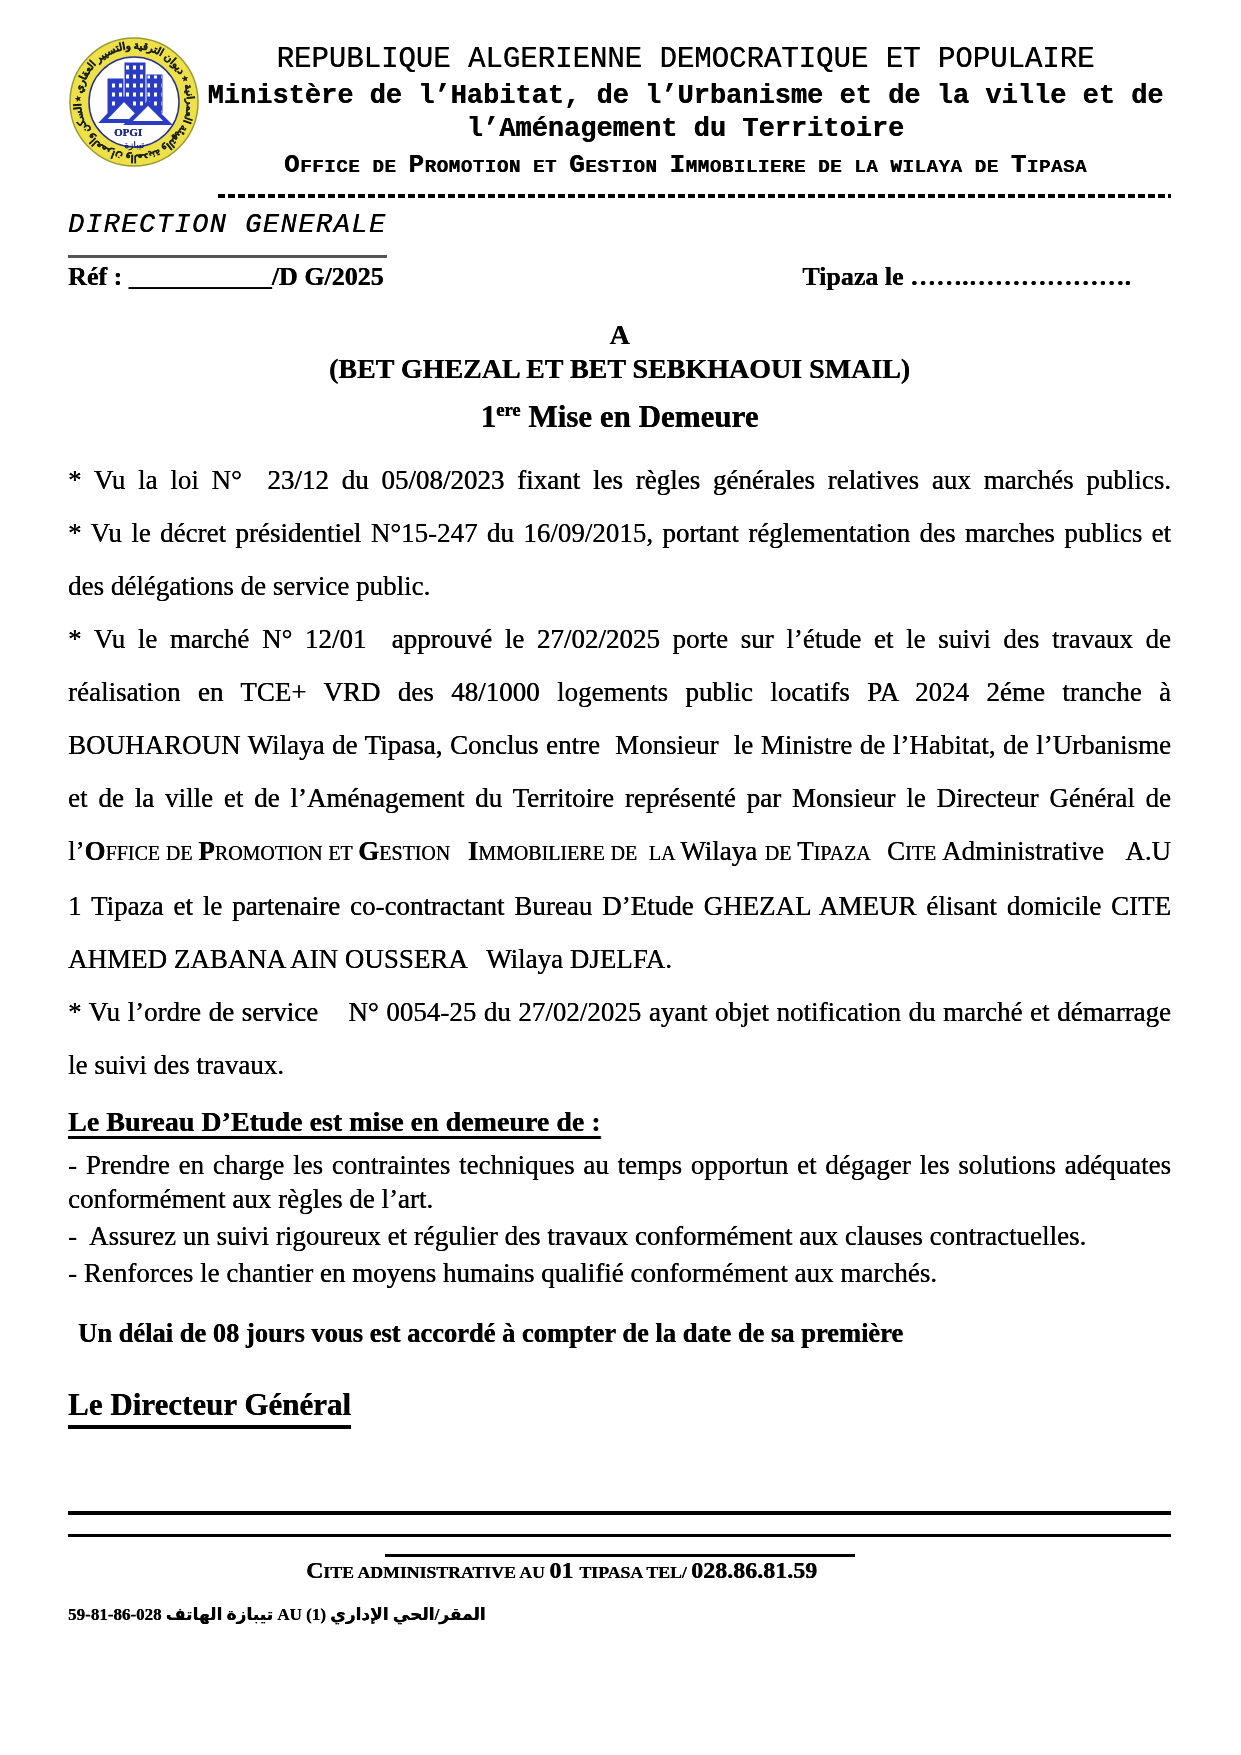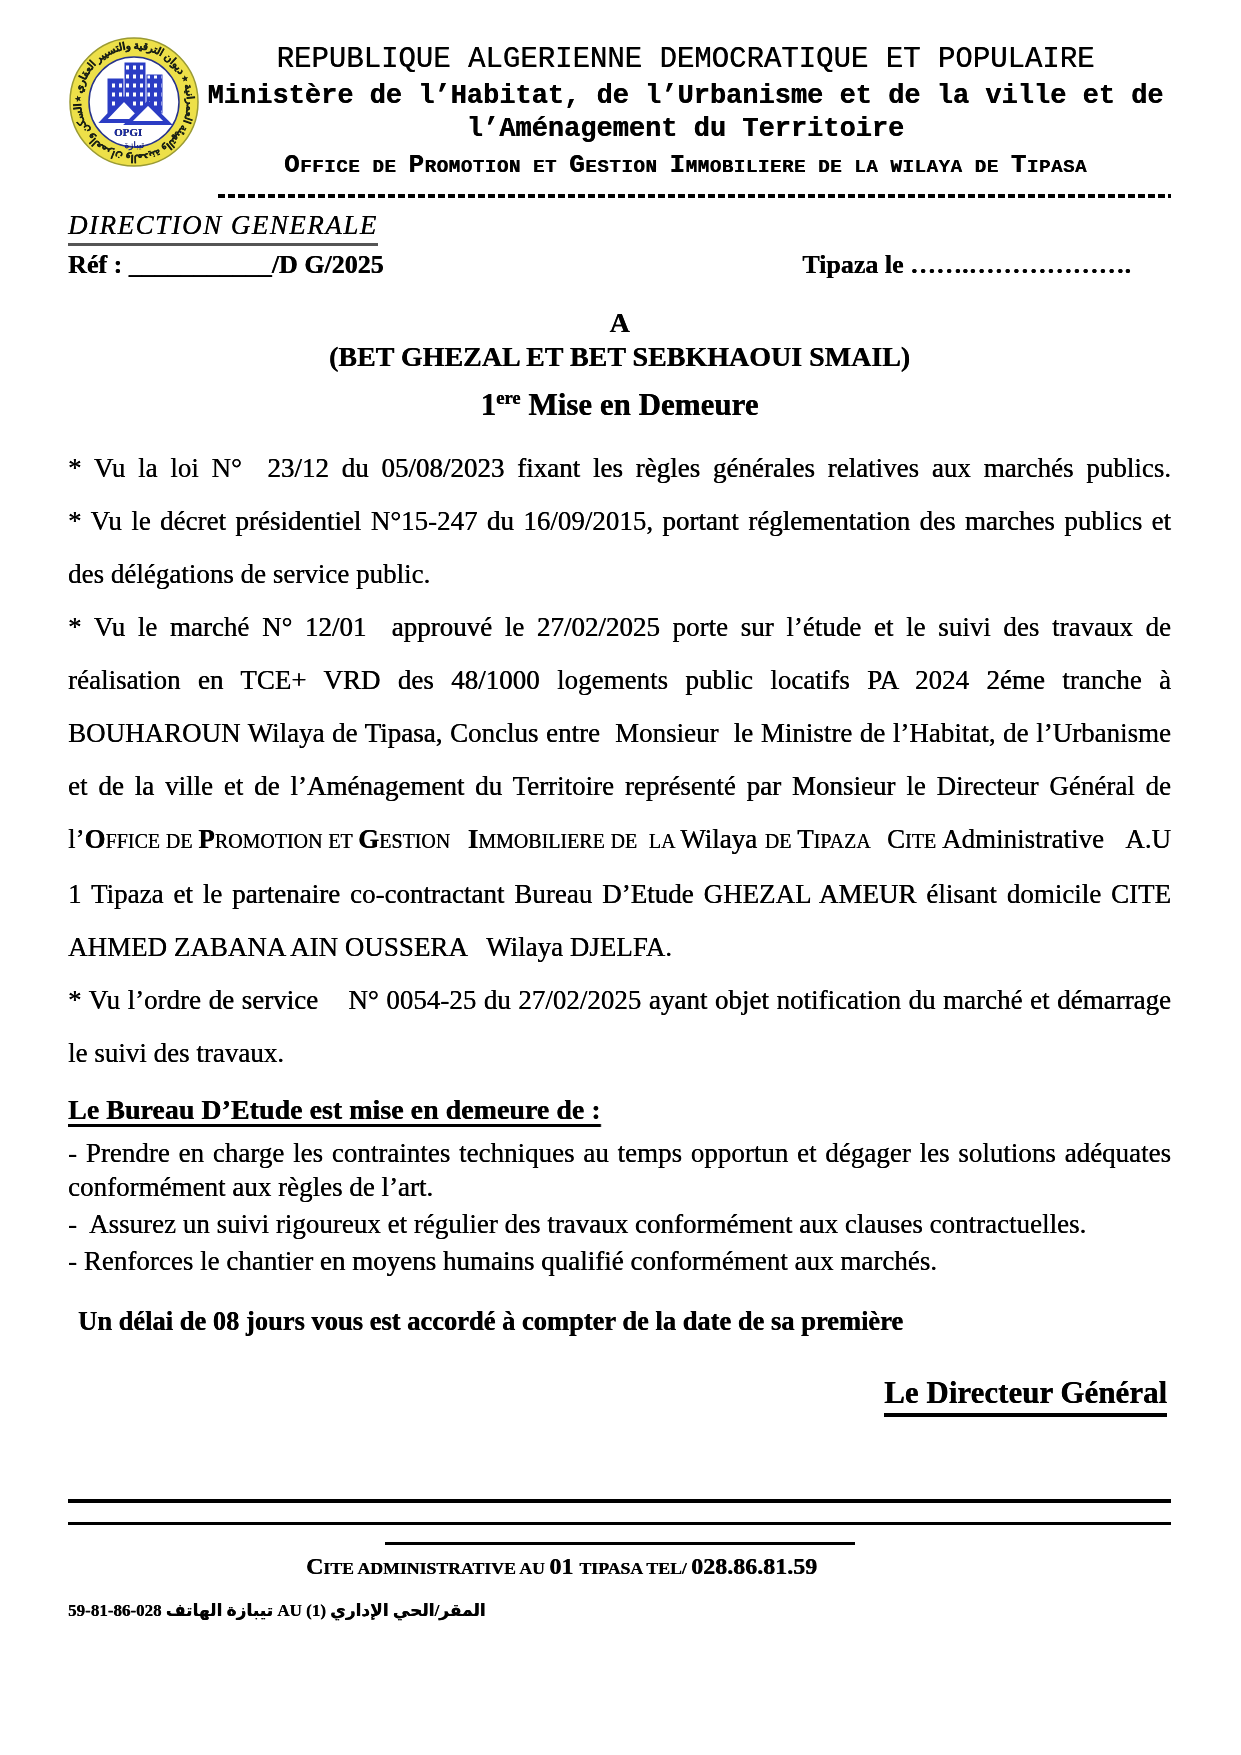--- a/index.html
+++ b/index.html
@@ -28,21 +28,21 @@
   .seg-c{}
   .seg-sup{font-size:0.60em;vertical-align:super;}
   .dashline{
     height:4px;margin:12px 0 0 150px;
     background:repeating-linear-gradient(90deg,#000 0 7px,transparent 7px 10px);
   }
   .dg{
     display:inline-block;
     font-style:italic;font-size:27px;letter-spacing:1.5px;
     border-bottom:3px solid #555;
-    margin-top:12px;padding-bottom:2px;
+    margin-top:12px;padding-bottom:15px;font-family:Liberation Mono, monospace;
   }
   .refrow{display:flex;justify-content:space-between;margin-top:4px;font-size:26px;font-weight:bold;}
   .refrow .date{padding-right:40px;}
   
   .addr{text-align:center;font-weight:bold;font-size:28px;line-height:34px;margin-top:26px;}
   .addr .title{font-size:31px;margin-top:7px;}
   
   .body{margin-top:20px;}
   .body p{
     font-size:27px;line-height:53px;margin:0;
@@ -52,31 +52,31 @@
   .sec-head{
     font-size:28px;font-weight:bold;margin-top:14px;
     text-decoration:underline;text-decoration-thickness:2.5px;text-underline-offset:5px;
   }
   .bullets{margin-top:10px;}
   .bullets p{font-size:27px;line-height:34px;margin:3px 0;text-align:justify;white-space:pre-wrap;}
   
   .notice{margin-top:26px;text-align:left;font-weight:bold;font-size:26.5px;line-height:35px;}
   .notice p{margin:0;padding:0 10px;}
   
-  .sign-row{text-align:right;margin-top:36px;padding-right:4px;}
+  .sign-row{margin-top:36px;padding-right:4px;}
   .sign-row span{
     display:inline-block;font-size:31px;font-weight:bold;
     border-bottom:4px solid #000;padding-bottom:2px;
   }
   
   .rule{height:3.5px;background:#000;}
   .rule.r1{margin-top:82px;}
   .rule.r2{margin-top:19px;}
   .rule.short{width:470px;margin:17px auto 0;height:3px;}
-  .f1{text-align:center;font-weight:bold;font-size:24px;margin-top:8px;transform:translateX(-58px);}
+  .f1{text-align:center;font-weight:bold;font-size:24px;margin-top:0;transform:translateX(-58px);}
   .f2{text-align:left;font-weight:bold;font-size:17px;margin-top:20px;direction:rtl;
       font-family:"Liberation Serif","DejaVu Sans",serif;}
 </style>
 </head>
 <body>
 
 <div class="page">
 
   <div class="letterhead">
     <svg class="logo" width="132" height="132" viewBox="0 0 132 132">

